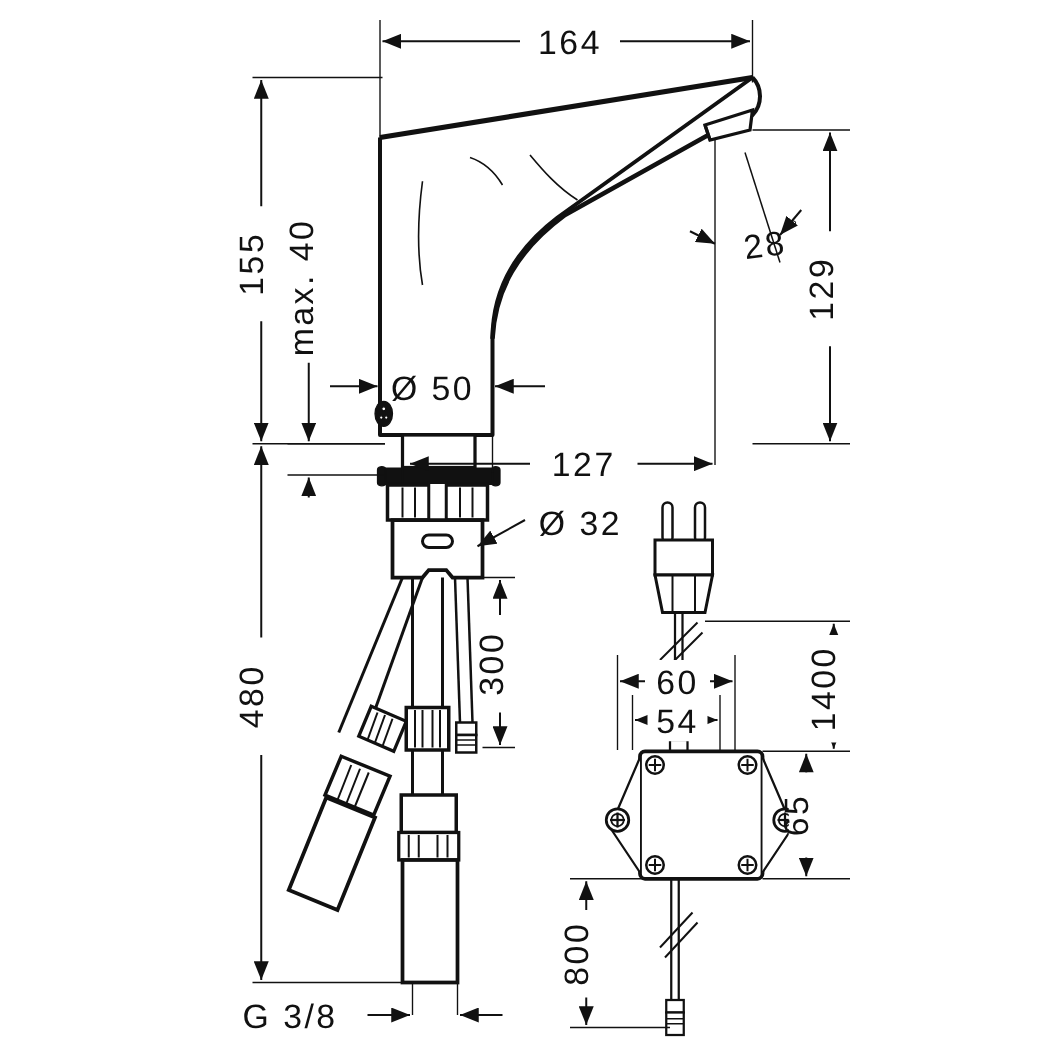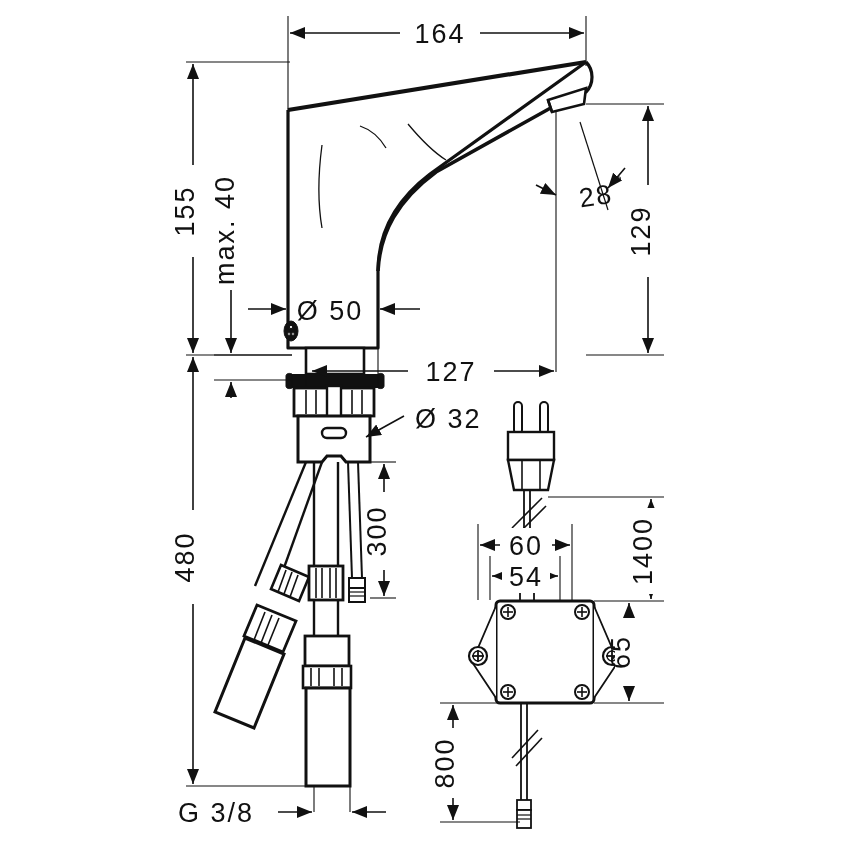--- a/index.html
+++ b/index.html
@@ -1,18 +1,18 @@
 <!DOCTYPE html>
 <html><head>
 <meta charset="utf-8">
 <title>Technical Drawing</title>
 <style>
   html,body{margin:0;padding:0;background:#ffffff;}
   body{width:850px;height:850px;overflow:hidden;font-family:"Liberation Sans",sans-serif;}
-  #stage{position:relative;width:827px;height:850px;background:#fff;}
+  #stage{position:relative;width:827px;height:850px;background:#fff;padding-left:16px;}
   svg{display:block;}
   .dimtext{font-family:"Liberation Sans",sans-serif;font-size:27px;fill:#111;letter-spacing:2px;}
   .deg{font-size:15px;}
 </style>
 </head>
 <body>
 
 <div id="stage">
 <svg width="850" height="850" viewBox="0 0 850 850">
 

